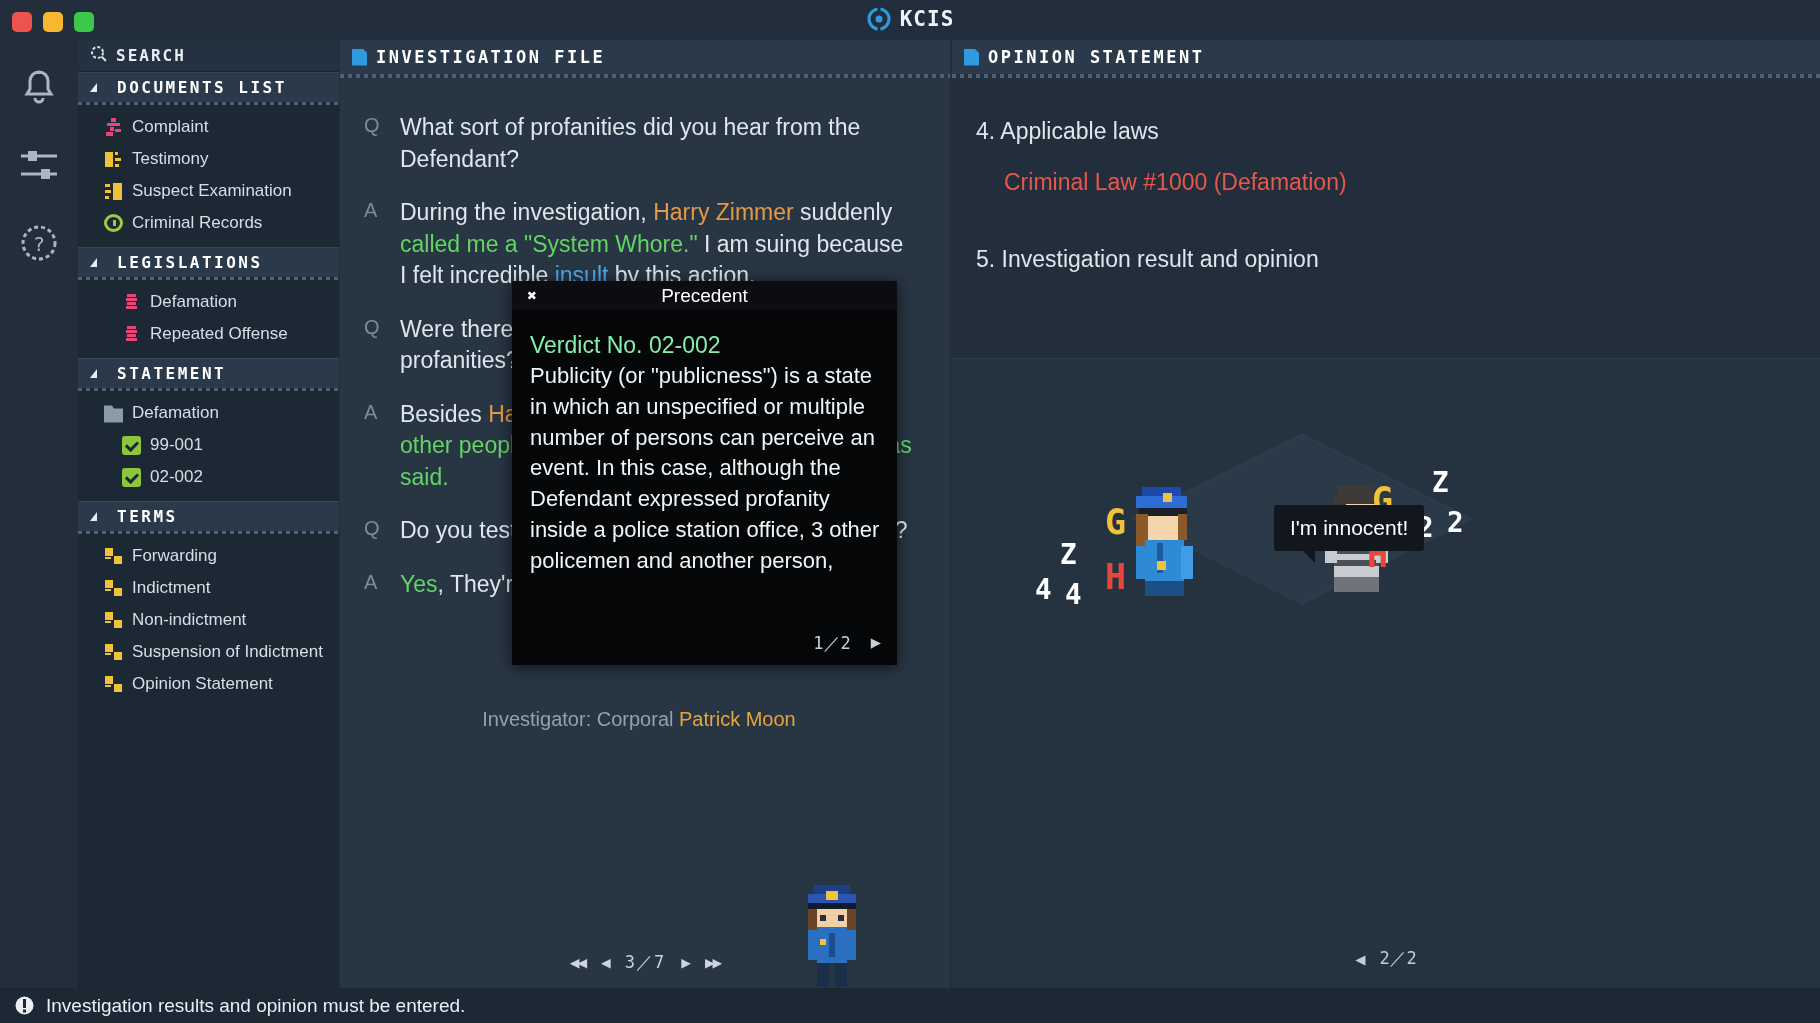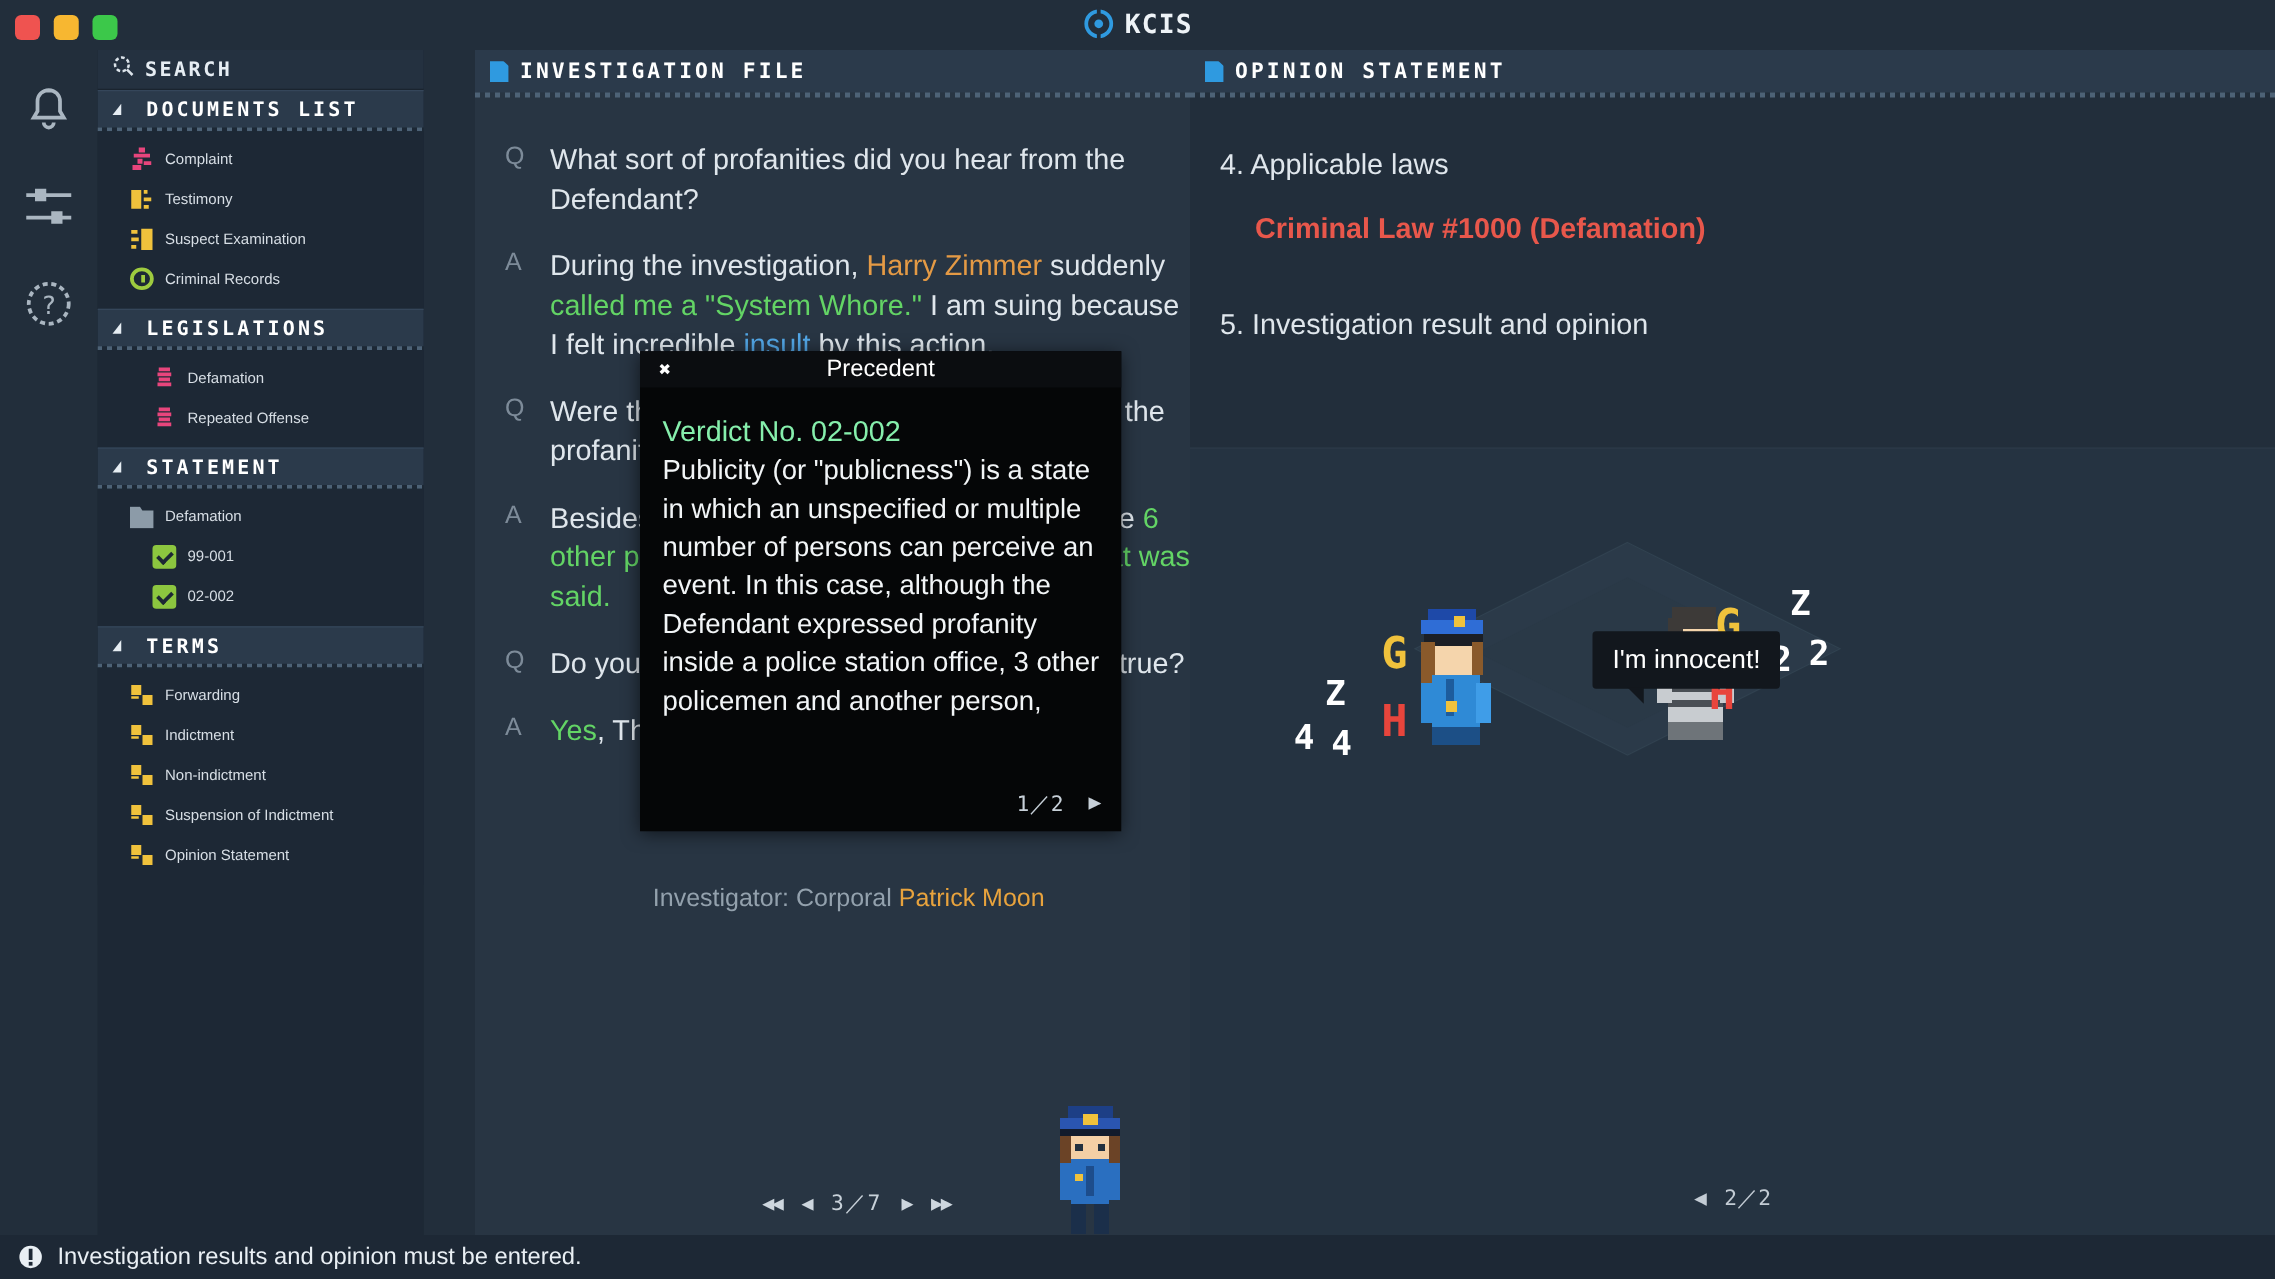--- a/index.html
+++ b/index.html
@@ -83,21 +83,21 @@
   .sb-dotted {
     height: 3px;
     background-image: repeating-linear-gradient(to right, #4d6276 0 4px, transparent 4px 8px);
   }
   .sb-group { background: #1d2835; padding: 6px 0 8px 0; }
   .sb-item {
     height: 32px; display: flex; align-items: center; gap: 9px;
     padding-left: 26px; cursor: pointer;
   }
   .sb-item.indent { padding-left: 44px; }
-  .sb-item .name { font-size: 12px; color: #d7dee5; }
+  .sb-item .name { font-size: 17px; color: #d7dee5; }
   .ic { width: 19px; height: 19px; flex: 0 0 19px; position: relative; image-rendering: pixelated; }
 
   
   .ic-complaint { background:
       linear-gradient(#e8457c,#e8457c) 7px 0/5px 4px no-repeat,
       linear-gradient(#e8457c,#e8457c) 3px 5px/13px 3px no-repeat,
       linear-gradient(#e8457c,#e8457c) 6px 9px/4px 4px no-repeat,
       linear-gradient(#e8457c,#e8457c) 11px 11px/6px 3px no-repeat,
       linear-gradient(#e8457c,#e8457c) 2px 14px/7px 4px no-repeat; }
   .ic-testimony { background:
@@ -145,21 +145,20 @@
   }
   .panel-dotted {
     height: 4px;
     background-image: repeating-linear-gradient(to right, #4d6276 0 4px, transparent 4px 8px);
   }
 
   
   .center {
     position: absolute; left: 340px; top: 40px; width: 610px; bottom: 35px;
     background: #283543;
-    margin-left: 40px;
   }
   .center-body {
     position: absolute; top: 38px; left: 0; right: 0; bottom: 0;
     padding: 34px 36px 0 24px;
   }
   .qa { display: flex; gap: 14px; margin-bottom: 22px; }
   .qa .mark { width: 22px; flex: 0 0 22px; font-size: 20px; color: #7d8b99; padding-top: 2px; }
   .qa .body { font-size: 23px; line-height: 1.37; color: #dfe6ec; }
   .hl-orange { color: #e49a45; }
   .hl-green  { color: #63d465; }
@@ -179,21 +178,21 @@
   .pager .btn { cursor: pointer; color: #cdd6de; font-size: 16px; letter-spacing: -2px; }
   .pager .count { letter-spacing: 1px; color: #c8d1d9; }
 
   
   .right {
     position: absolute; left: 952px; top: 40px; right: 0; bottom: 35px;
     background: #222e3b;
   }
   .opinion-body { padding: 40px 0 0 24px; }
   .op-line { font-size: 23px; color: #dfe6ec; margin-bottom: 10px; }
-  .op-sub { font-size: 23px; color: #e8574b; margin: 24px 0 0 28px; font-weight: bold; }
+  .op-sub { font-size: 23px; color: #e8574b; margin: 24px 0 0 28px; }
   .op-gap { height: 50px; }
 
   .scene {
     position: absolute; left: 0; right: 0; top: 318px; bottom: 0;
     background: #253341;
     border-top: 1px solid #2c3a48;
     overflow: hidden;
   }
   .scene-pager {
     position: absolute; bottom: 18px; left: 0; right: 0;

